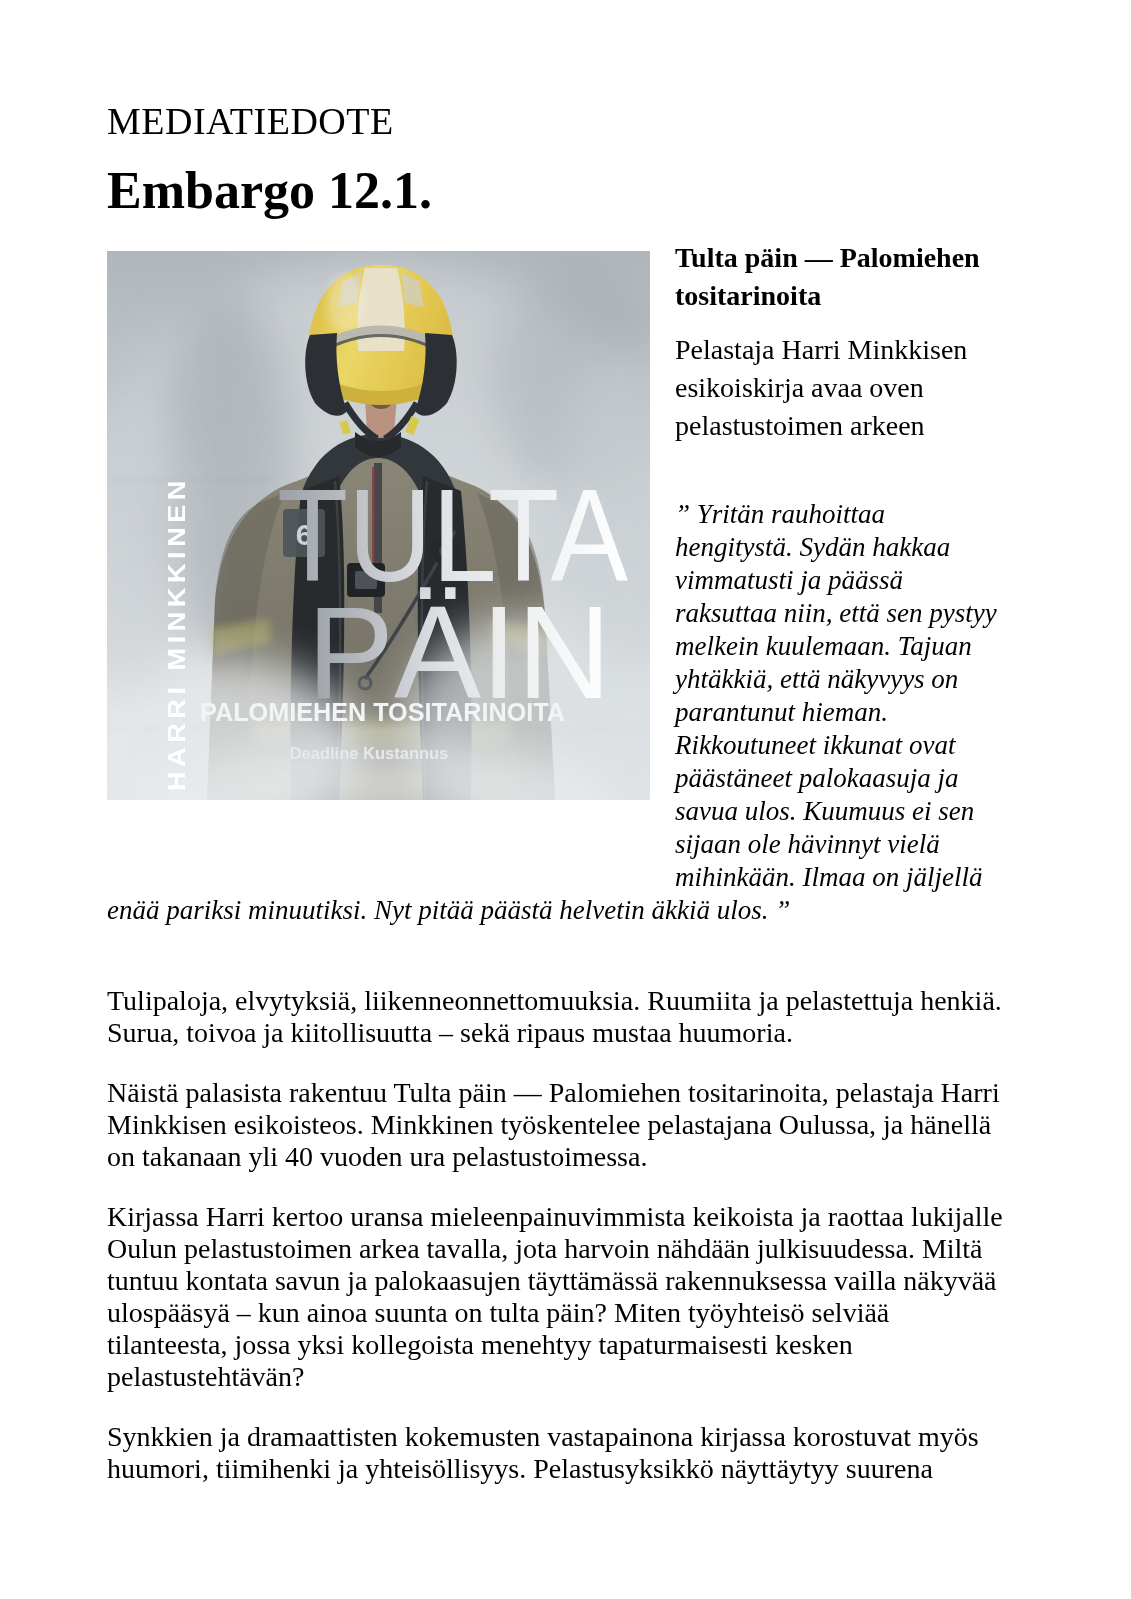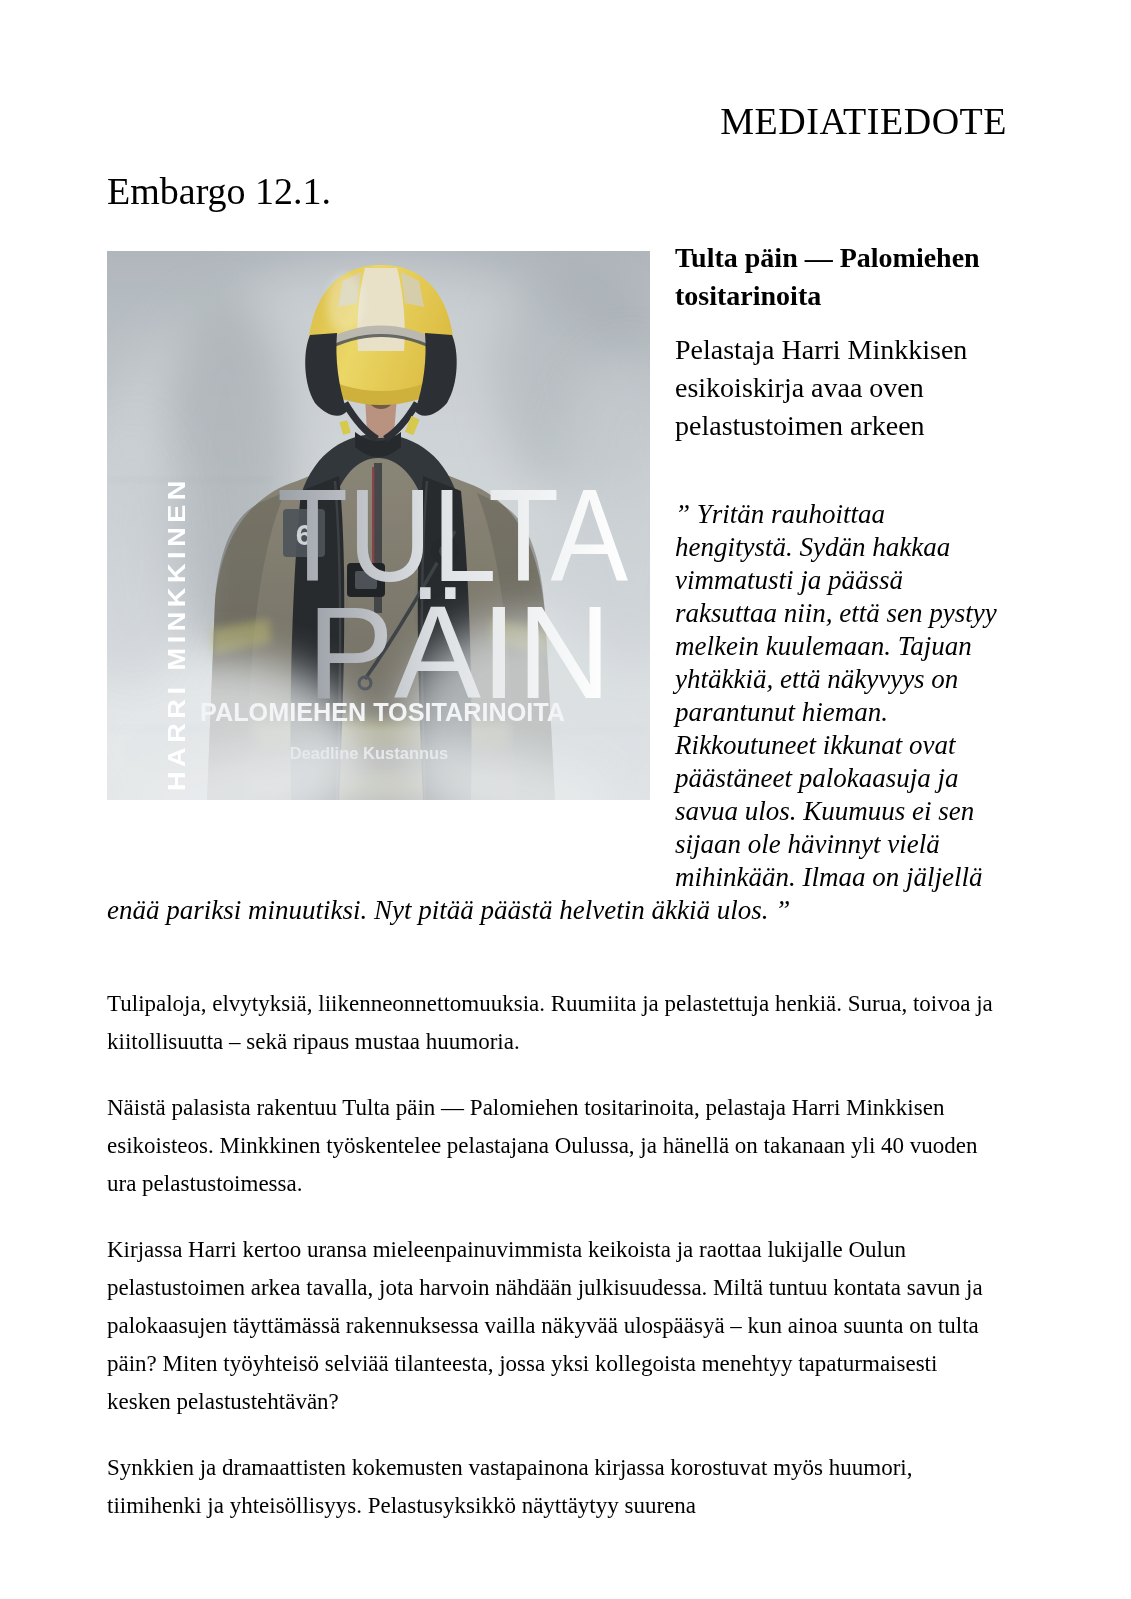--- a/index.html
+++ b/index.html
@@ -1,29 +1,29 @@
 <!DOCTYPE html>
 <html><head>
 <meta charset="utf-8">
 <style>
   html,body{margin:0;padding:0;background:#ffffff;}
   body{width:1131px;height:1599px;position:relative;overflow:hidden;
        font-family:"Liberation Serif", serif;color:#000;}
   .page{padding:98px 0 0 107px;width:900px;}
-  h1.doc-title{font-size:38px;line-height:46px;font-weight:400;margin:0;letter-spacing:0.5px;text-align:right;}
-  h2.embargo{font-size:38px;line-height:46px;font-weight:400;margin:24px 0 0 0;}
+  h1.doc-title{font-size:38px;line-height:46px;font-weight:400;margin:0;letter-spacing:0.5px;}
+  h2.embargo{font-size:52px;line-height:46px;font-weight:700;margin:24px 0 0 0;}
   .content{margin-top:25px;}
   .cover-float{float:left;width:543px;margin:12px 25px 0 0;padding-bottom:80px;}
   .cover{width:543px;height:549px;overflow:hidden;}
   .cover svg{display:block;}
   h3.book-heading{font-size:28px;line-height:38px;font-weight:700;margin:0;}
   p.subhead{font-size:28px;line-height:38px;margin:16px 0 0 0;}
   p.quote{font-size:27px;line-height:33px;font-style:italic;margin:53px 6px 0 0;}
   .bodytext{margin-top:58px;clear:none;}
-  .bodytext p{font-size:23px;line-height:38px;margin:0 2px 28px 0;}
+  .bodytext p{font-size:28px;line-height:32px;margin:0 2px 28px 0;}
   .clear{clear:both;height:0;}
 </style>
 </head>
 <body>
 
 <div class="page">
 
   <h1 class="doc-title">MEDIATIEDOTE</h1>
   <h2 class="embargo">Embargo 12.1.</h2>
 

